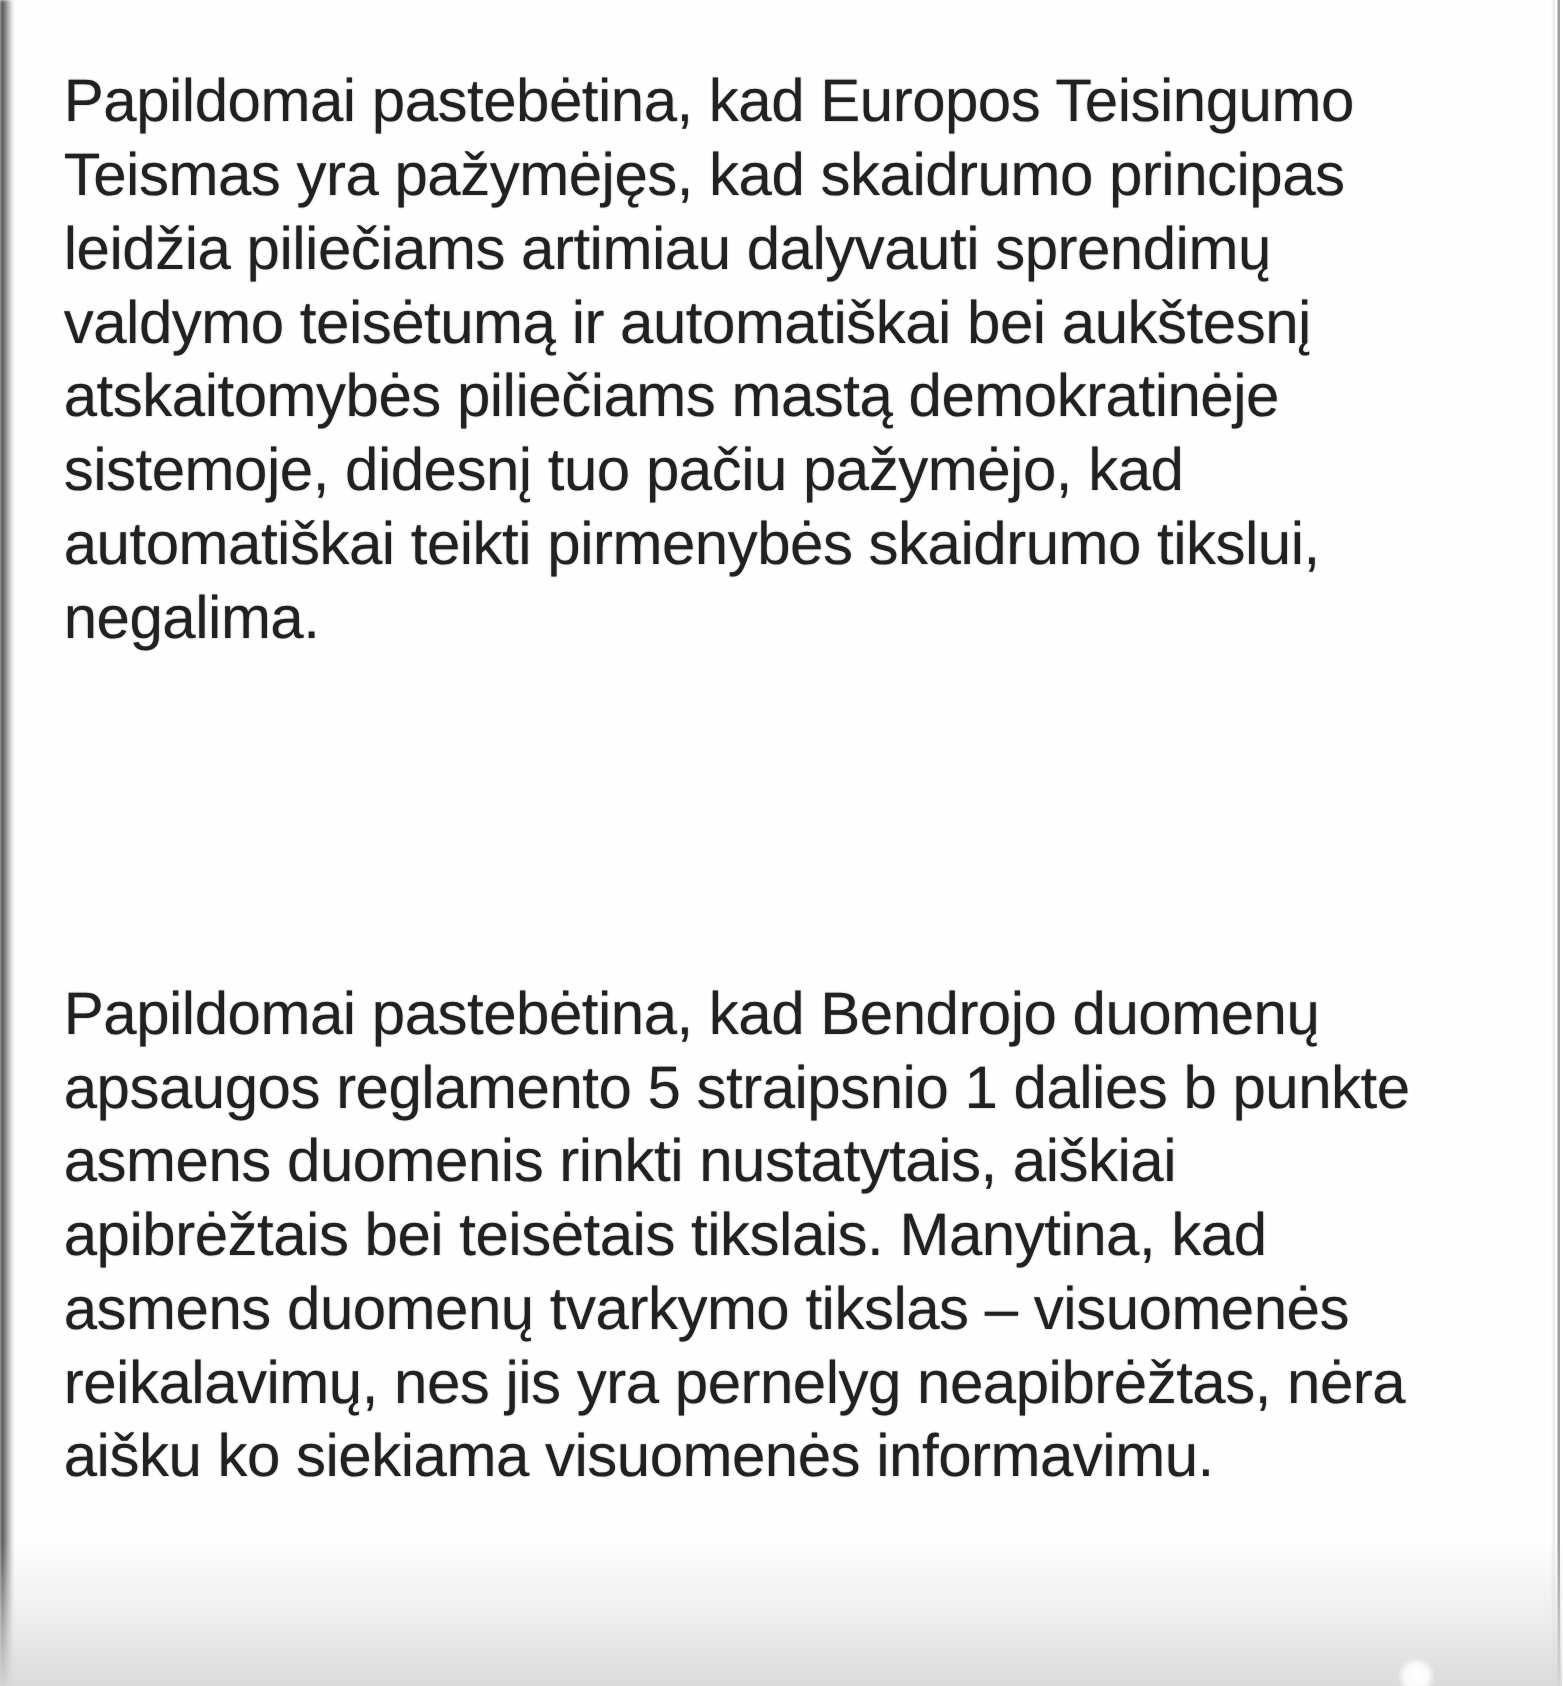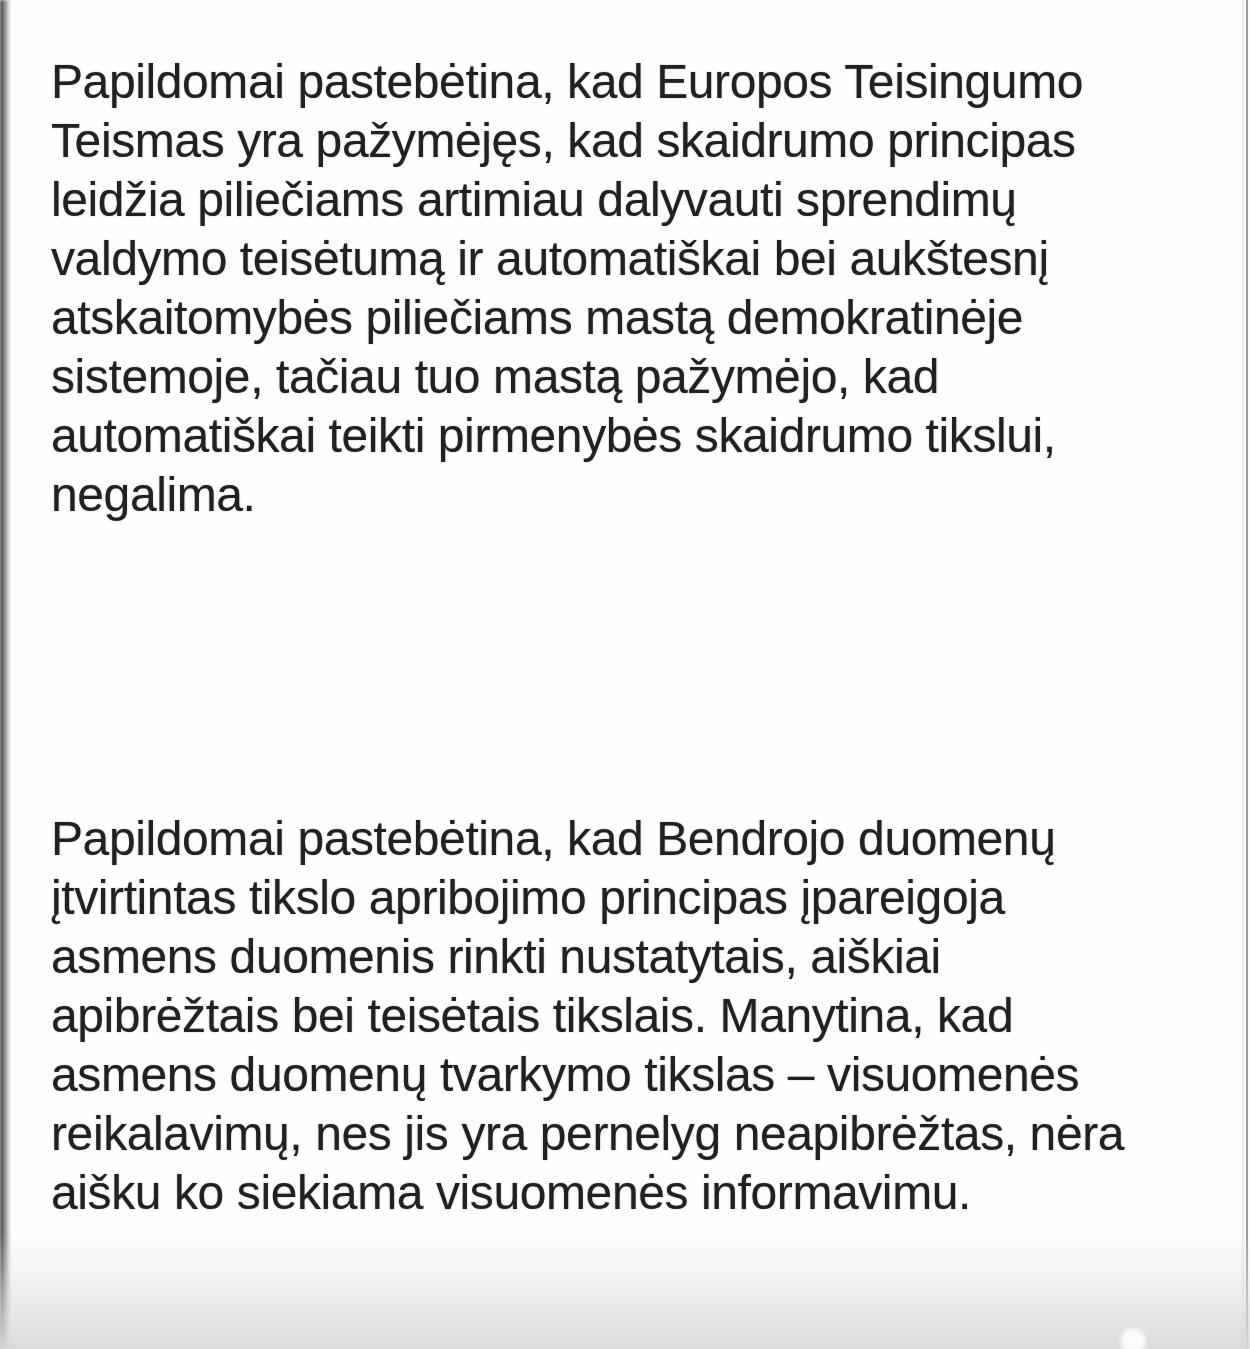--- a/index.html
+++ b/index.html
@@ -20,21 +20,21 @@
     left: 51px;
     color: #212121;
     font-size: 48px;
     line-height: 59px;
     font-weight: 400;
     letter-spacing: -0.4px;
     white-space: nowrap;
     text-shadow: 0 0 1.4px rgba(30,30,30,0.45);
   }
   .para-1 { top: 52px; }
-  .para-2 { top: 809px; }
+  .para-2 { top: 782px; }
   .left-edge {
     position: absolute;
     left: 0; top: 0; bottom: 0;
     width: 11px;
     background: linear-gradient(to right,
       rgba(33,33,33,0.92) 0%,
       rgba(60,60,60,0.55) 45%,
       rgba(120,120,120,0) 100%);
     filter: blur(1.3px);
   }
@@ -72,28 +72,28 @@
 <body>
 
 <div class="page">
 
   <div class="para para-1">
     <div class="line">Papildomai pastebėtina, kad Europos Teisingumo</div>
     <div class="line">Teismas yra pažymėjęs, kad skaidrumo principas</div>
     <div class="line">leidžia piliečiams artimiau dalyvauti sprendimų</div>
     <div class="line">valdymo teisėtumą ir automatiškai bei aukštesnį</div>
     <div class="line">atskaitomybės piliečiams mastą demokratinėje</div>
-    <div class="line">sistemoje, tačiau tuo mastą pažymėjo, kad</div>
+    <div class="line">sistemoje, didesnį tuo pačiu pažymėjo, kad</div>
     <div class="line">automatiškai teikti pirmenybės skaidrumo tikslui,</div>
     <div class="line">negalima.</div>
   </div>
 
   <div class="para para-2">
     <div class="line">Papildomai pastebėtina, kad Bendrojo duomenų</div>
-    <div class="line">įtvirtintas tikslo apribojimo principas įpareigoja</div>
+    <div class="line">apsaugos reglamento 5 straipsnio 1 dalies b punkte</div>
     <div class="line">asmens duomenis rinkti nustatytais, aiškiai</div>
     <div class="line">apibrėžtais bei teisėtais tikslais. Manytina, kad</div>
     <div class="line">asmens duomenų tvarkymo tikslas – visuomenės</div>
     <div class="line">reikalavimų, nes jis yra pernelyg neapibrėžtas, nėra</div>
     <div class="line">aišku ko siekiama visuomenės informavimu.</div>
   </div>
 
   <div class="left-edge"></div>
   <div class="right-line"></div>
   <div class="bottom-fade"></div>

